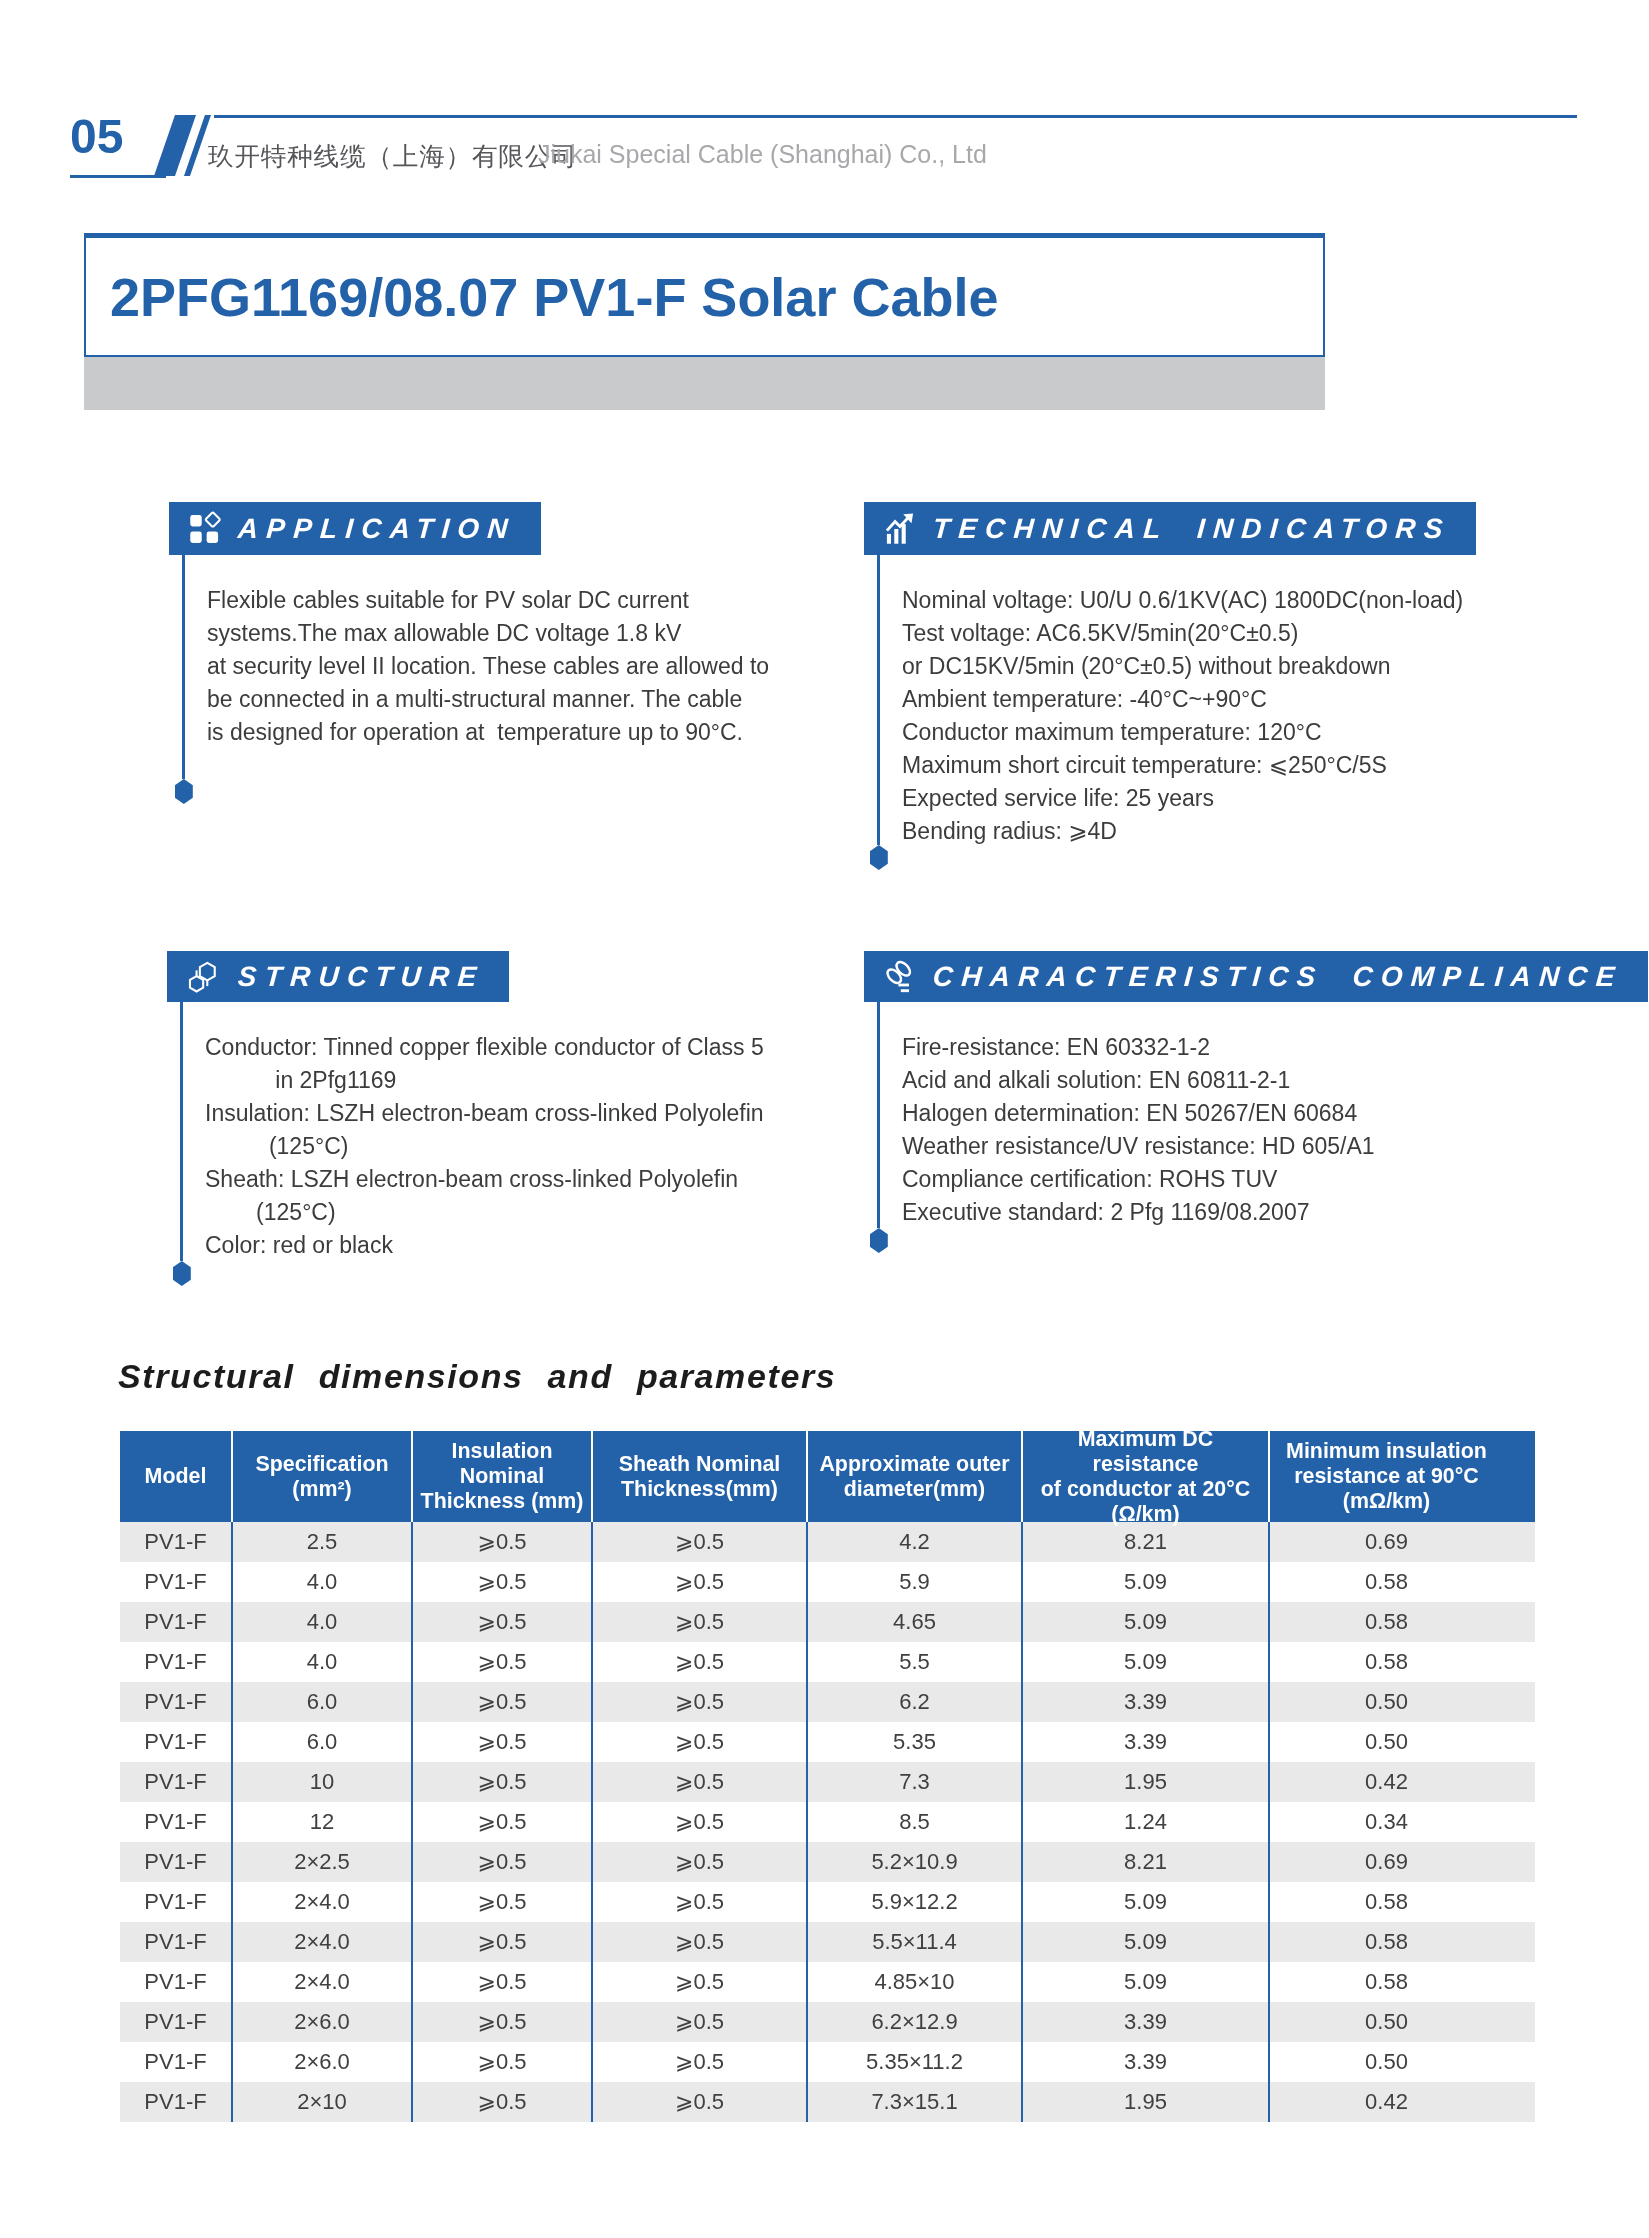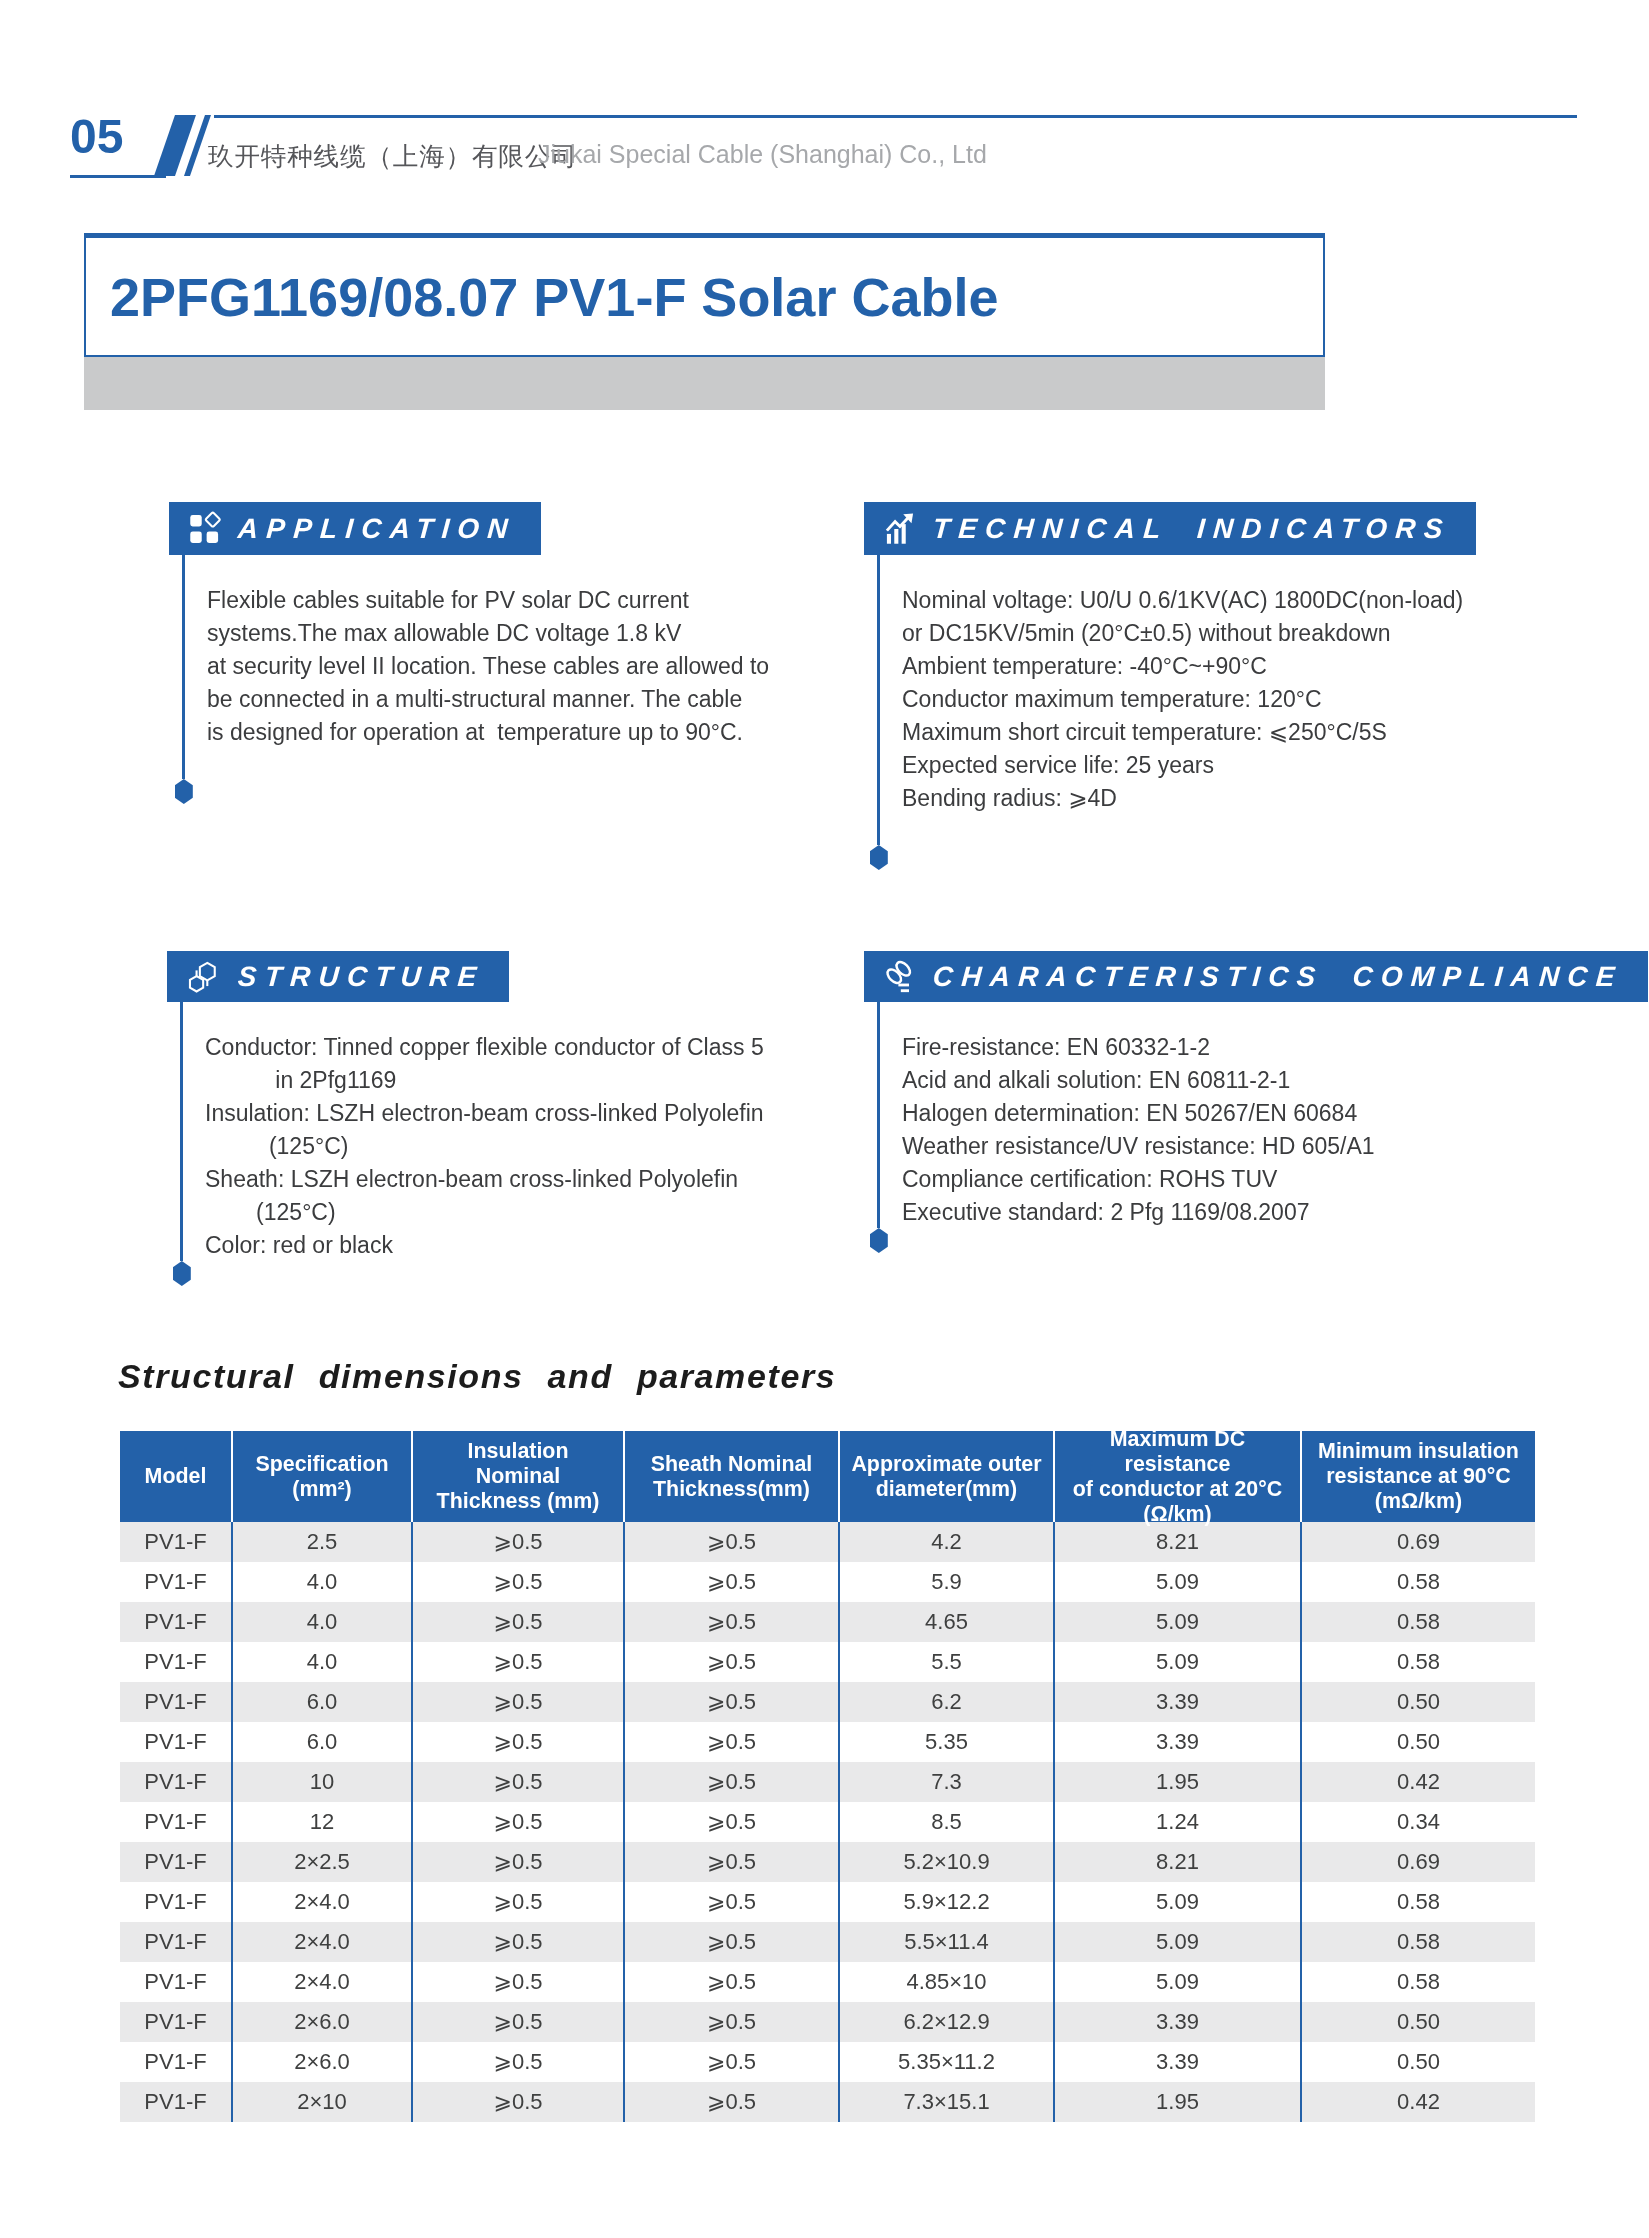--- a/index.html
+++ b/index.html
@@ -69,21 +69,21 @@
   .th{display:flex;flex-direction:column;justify-content:center;align-items:center;
       color:#fff;font-weight:bold;font-size:21.4px;line-height:25px;text-align:center;}
   .th{border-right:2.5px solid #ffffff;}
   .th:last-child{border-right:none;}
   .tbody .tr{display:flex;height:40px;}
   .tbody .tr.odd{background:var(--stripe);}
   .tbody .tr.even{background:#ffffff;}
   .td{display:flex;align-items:center;justify-content:center;font-size:22px;color:#3f4040;
       border-right:2.5px solid var(--accent);}
   .td:last-child{border-right:none;}
-  .c0{width:113px;} .c1{width:180px;} .c2{width:212px;} .c3{width:215px;}
+  .c0{width:113px;} .c1{width:180px;} .c2{width:180px;} .c3{width:215px;}
   .c4{width:215px;} .c5{width:247px;} .c6{width:233px;}
 </style>
 </head>
 <body>
 
 <div class="page">
 
   <div class="page-num">05</div>
   <div class="page-num-underline"></div>
   <div class="slash-big"></div>
@@ -129,20 +129,21 @@
           <rect x="15" y="22" width="5" height="18" fill="#fff"></rect>
           <rect x="24" y="16" width="5" height="24" fill="#fff"></rect>
           <polyline points="6,24 16,13 22,19 33,7" fill="none" stroke="#fff" stroke-width="3.5"></polyline>
           <polygon points="26,4 38,3 36,15" fill="#fff"></polygon>
         </svg>
       </span>
       <span class="badge-label">TECHNICAL  INDICATORS</span>
     </div>
     <div class="sec-body">
         <div class="tline">Nominal voltage: U0/U 0.6/1KV(AC) 1800DC(non-load)</div>
+        <div class="tline">Test voltage: AC6.5KV/5min(20°C±0.5)</div>
         <div class="tline">or DC15KV/5min (20°C±0.5) without breakdown</div>
         <div class="tline">Ambient temperature: -40°C~+90°C</div>
         <div class="tline">Conductor maximum temperature: 120°C</div>
         <div class="tline">Maximum short circuit temperature: ⩽250°C/5S</div>
         <div class="tline">Expected service life: 25 years</div>
         <div class="tline">Bending radius: ⩾4D</div>
       </div>
     <div class="pendant"></div>
   </section>
 

